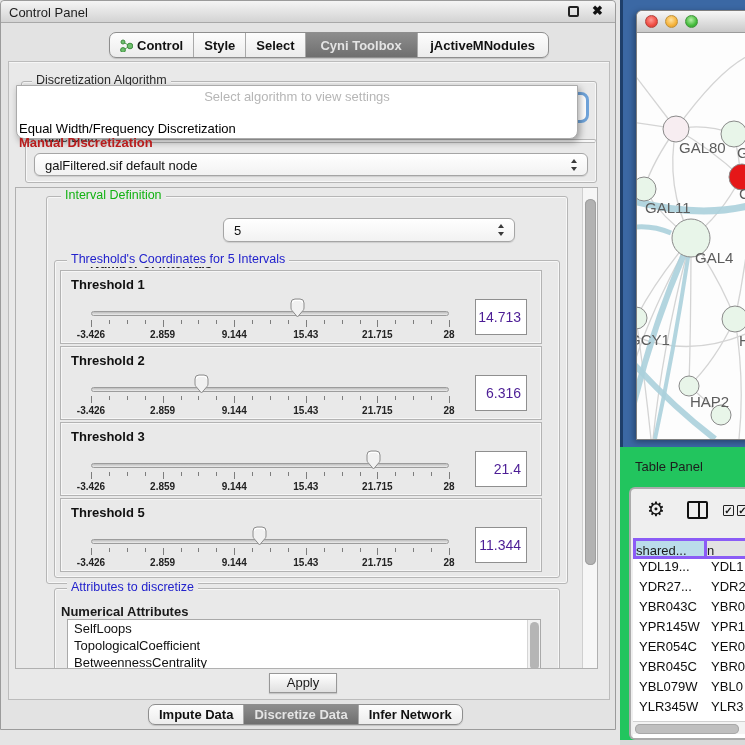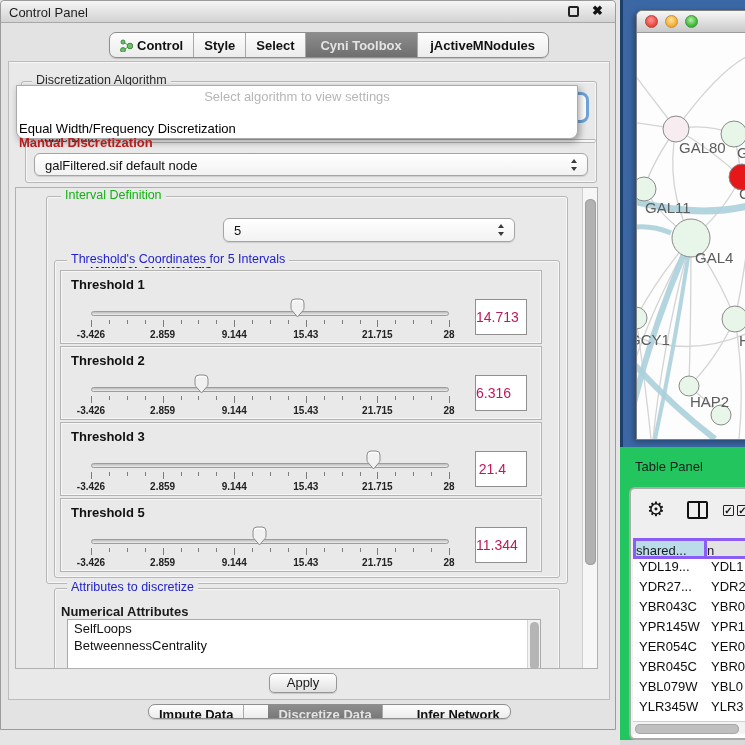--- a/index.html
+++ b/index.html
@@ -13,21 +13,21 @@
   .cw-title { position:absolute; left:8px; top:4px; font-size:13px; color:#1d1d1d; }
   .float-icon { position:absolute; right:36px; top:5px; width:11px; height:11px; border:2px solid #222; border-radius:2px; cursor:pointer; }
   .close-icon { position:absolute; right:12px; top:2px; font-size:13px; font-weight:bold; color:#111; cursor:pointer; }
 
   
   .seg-bar { position:absolute; display:flex; border:1px solid #8e8e8e; border-radius:7px; overflow:hidden; background:linear-gradient(#fdfdfd,#ececec); box-shadow:0 1px 1px rgba(0,0,0,.15); }
   .seg { display:flex; align-items:center; justify-content:center; gap:4px; font-size:13px; font-weight:600; color:#111; border-right:1px solid #a9a9a9; cursor:pointer; padding:0 10px; white-space:nowrap; }
   .seg:last-child { border-right:none; }
   .seg.selected { background:linear-gradient(#8d8d8d,#6f6f6f); color:#e4e4e4; }
   .top-tabs { left:108px; top:31px; height:26px; }
-  .bottom-tabs { left:147px; top:703px; height:15px;gap:24px; }
+  .bottom-tabs { left:147px; top:703px; height:21px; }
   .bottom-tabs .seg { font-size:13px; }
 
   .cw-content { position:absolute; left:7px; top:60px; width:602px; height:639px; background:#e9e9e9; border:1px solid #bcbcbc; box-shadow:inset 0 1px 0 #f6f6f6; }
 
   
   .grp { position:absolute; border:1px solid #b6b6b6; border-radius:3px; box-shadow:inset 0 0 0 1px rgba(255,255,255,.65); }
   .grp-title { position:absolute; top:-9px; left:10px; background:#e9e9e9; padding:0 4px; font-size:12.5px; line-height:15px; }
   .t-dark { color:#2b2b2b; }
   .t-green { color:#12b212; }
   .t-blue  { color:#2222cc; }
@@ -54,29 +54,29 @@
 
   
   .th-row { position:relative; width:482px; height:74px; border:1px solid #b3b3b3; background:#e9e9e9; margin-bottom:2px; box-shadow:inset 0 0 0 1px rgba(255,255,255,.6); }
   .th-label { position:absolute; left:10px; top:6px; font-weight:bold; font-size:13px; color:#111; }
   .th-track { position:absolute; left:30px; top:40px; width:358px; height:5px; border:1px solid #9c9c9c; border-radius:3px; background:linear-gradient(#bdbdbd,#ececec); }
   .th-thumb { position:absolute; top:27px; width:15px; height:20px; cursor:pointer; }
   .tick { position:absolute; width:1px; background:#7d7d7d; top:49px; }
   .tick.minor { height:4px; }
   .tick.major { height:7px; }
   .tick-lbl { position:absolute; top:58px; width:50px; margin-left:-25px; text-align:center; font-size:10px; font-weight:bold; color:#222; }
-  .th-value { position:absolute; left:414px; top:28px; width:52px; height:36px; background:#fff; border:1px solid #8f8f8f; font-size:14px; line-height:34px; text-align:right; padding-right:20px; color:#be185d; }
+  .th-value { position:absolute; left:414px; top:28px; width:52px; height:36px; background:#fff; border:1px solid #8f8f8f; font-size:14px; line-height:34px; text-align:right; padding-right:5px; color:#4c1d95; }
 
   
   .attr-list { position:absolute; left:12px; top:30px; width:474px; height:64px; background:#ffffff; border:1px solid #a9a9a9; overflow:hidden; }
   .attr-item { padding-left:6px; font-size:13px; line-height:17px; color:#111; cursor:pointer; }
   .attr-sb { position:absolute; right:0; top:0; width:13px; height:100%; background:#f2f2f2; border-left:1px solid #d5d5d5; }
   .attr-sb .thumb { position:absolute; left:2px; top:2px; width:9px; height:48px; border-radius:5px; background:#b5b5b5; }
 
-  .apply-btn { position:absolute; left:268px; top:672px; width:68px; height:20px; border:1px solid #979797; border-radius:5px; background:linear-gradient(#ffffff,#e0e0e0); font-size:13px; text-align:center; line-height:18px; cursor:pointer; box-shadow:0 1px 1px rgba(0,0,0,.15); }
+  .apply-btn { position:absolute; left:268px; top:672px; width:68px; height:20px; border:1px solid #979797; border-radius:0; background:linear-gradient(#ffffff,#e0e0e0); font-size:13px; text-align:center; line-height:18px; cursor:pointer; box-shadow:0 1px 1px rgba(0,0,0,.15); }
 
   
   .desktop-blue { position:absolute; left:620px; top:0; width:125px; height:447px; background:#3b68a4; border-left:3px solid #1e3f6b; }
   .net-window { position:absolute; left:633px; top:10px; width:122px; height:430px; background:#fff; border:1px solid #7e7e7e; border-radius:6px 0 0 0; box-shadow:-2px 2px 6px rgba(0,0,0,.35); }
   .net-titlebar { position:absolute; left:0; top:0; right:0; height:22px; background:linear-gradient(#f7f7f7,#c9c9c9); border-bottom:1px solid #9b9b9b; border-radius:6px 0 0 0; }
   .tl { position:absolute; top:4px; width:13px; height:13px; border-radius:50%; cursor:pointer; }
   .tl.red    { left:8px;  background:radial-gradient(circle at 5px 4px,#ff9a94,#ee4b42 60%,#c23a33); border:1px solid #b2423c; }
   .tl.yellow { left:28px; background:radial-gradient(circle at 5px 4px,#ffe2a0,#f5b23a 60%,#d1912a); border:1px solid #c09139; }
   .tl.green  { left:48px; background:radial-gradient(circle at 5px 4px,#b6f0a8,#44bb3c 60%,#339431); border:1px solid #41953d; }
   .net-canvas { position:absolute; left:0; top:22px; width:121px; height:406px; overflow:hidden; background:#fdfdfd; }
@@ -322,20 +322,21 @@
           <div class="th-value">11.344</div>
         </div>
       </div>
 
     <div class="grp" style="left:38px; top:400px; width:506px; height:92px;">
       <span class="grp-title t-blue" style="left:12px">Attributes to discretize</span>
       <div class="abs" style="left:6px; top:15px; font-weight:bold;">Numerical Attributes</div>
       <div class="attr-list">
         <div id="attr-items">
             <div class="attr-item">SelfLoops</div>
+            <div class="attr-item">TopologicalCoefficient</div>
             <div class="attr-item">BetweennessCentrality</div>
           </div>
         <div class="attr-sb">
             <div class="thumb"></div>
           </div>
       </div>
     </div>
 
     <div class="vsb">
       <div class="thumb" style="top:11px; height:366px;"></div>

